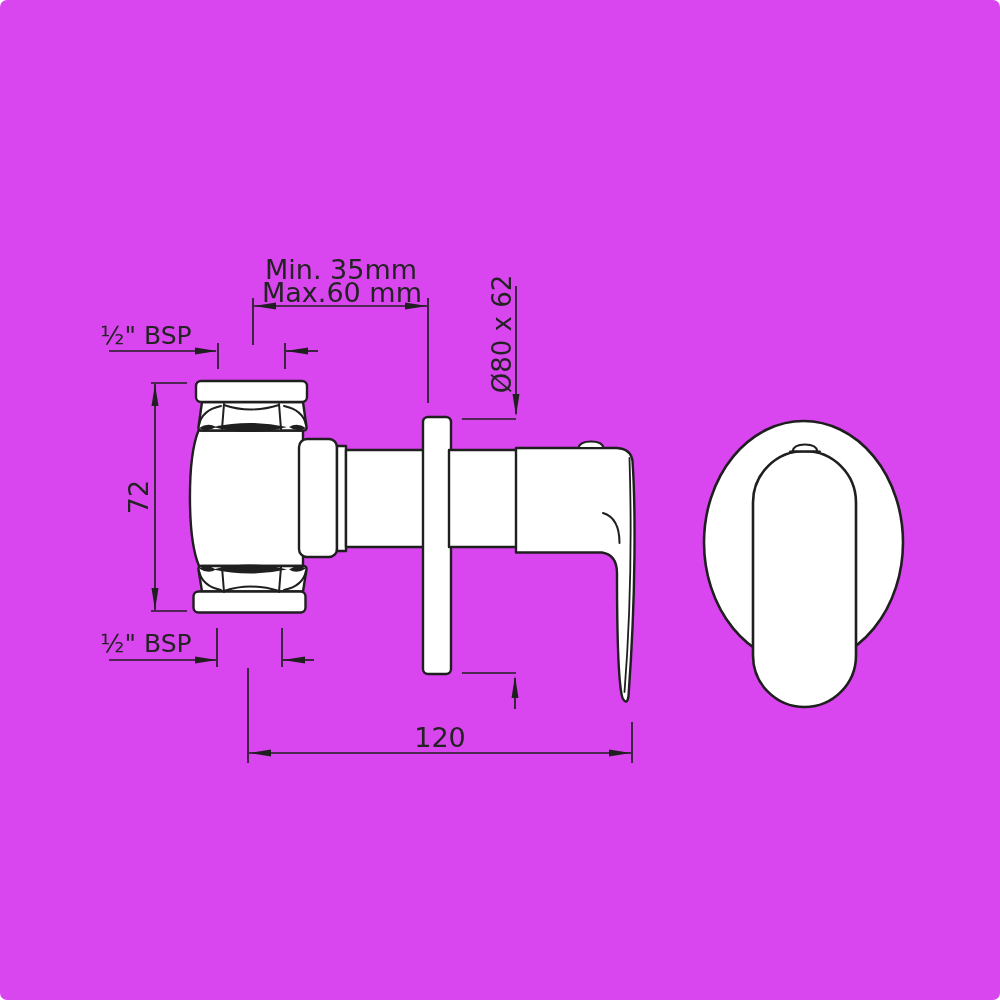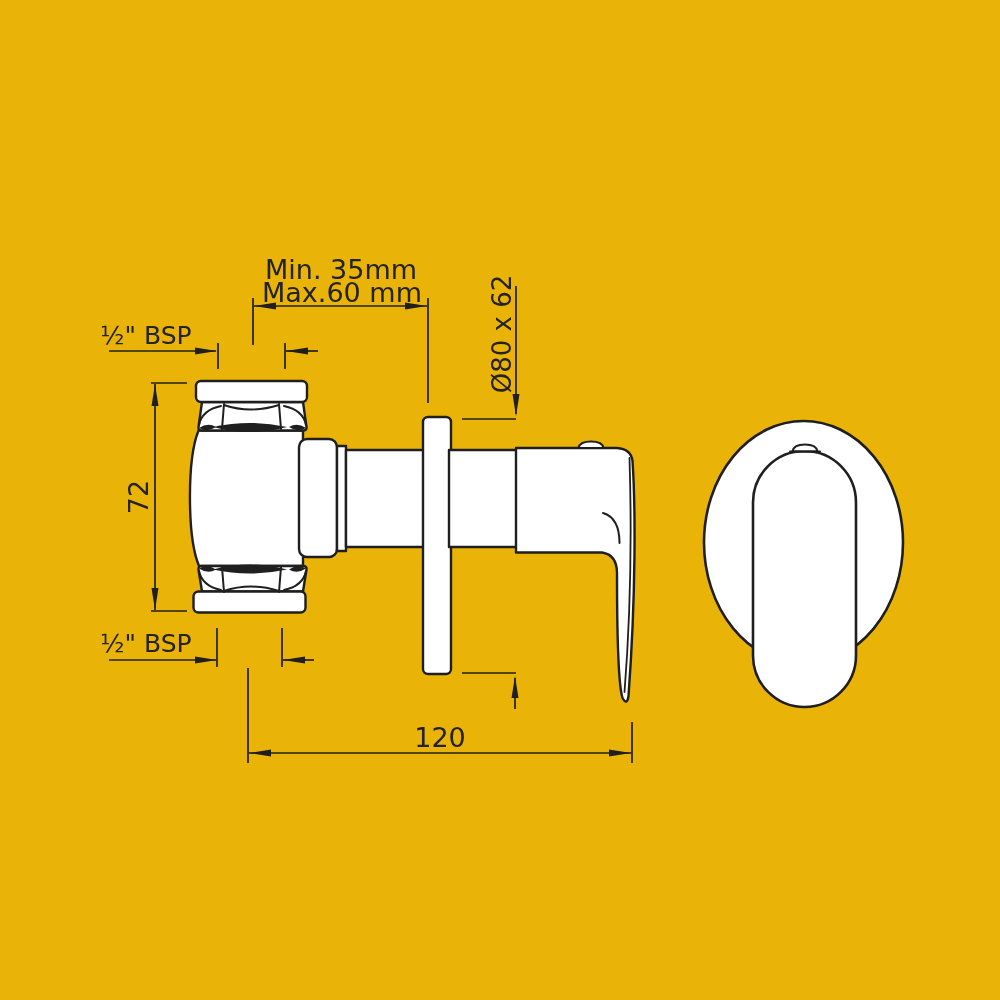--- a/index.html
+++ b/index.html
@@ -1,16 +1,16 @@
 <!DOCTYPE html>
 <html><head>
 <meta charset="utf-8">
 <style>
   html,body{margin:0;padding:0;background:#ffffff;}
-  .stage{position:relative;width:1000px;height:1000px;background:#eab308;overflow:hidden;}
+  .stage{position:relative;width:1000px;height:1000px;background:#d946ef;overflow:hidden;border-radius:7px;}
   svg{display:block;}
   .outline{fill:#ffffff;stroke:#1f1f1f;stroke-width:2.4;stroke-linejoin:round;stroke-linecap:round;}
   .thin{fill:none;stroke:#1f1f1f;stroke-width:2;stroke-linejoin:round;stroke-linecap:round;}
   .inner{fill:none;stroke:#1f1f1f;stroke-width:1.8;stroke-linecap:round;}
   .dark{fill:#1f1f1f;stroke:none;}
   .dim{fill:none;stroke:#1f1f1f;stroke-width:1.7;stroke-linecap:butt;}
   .arrow{fill:#1f1f1f;stroke:none;}
   .lbl{font-family:"DejaVu Sans","Liberation Sans",sans-serif;fill:#232323;}
   .lbl27{font-size:27px;}
   .lbl26{font-size:26px;}

